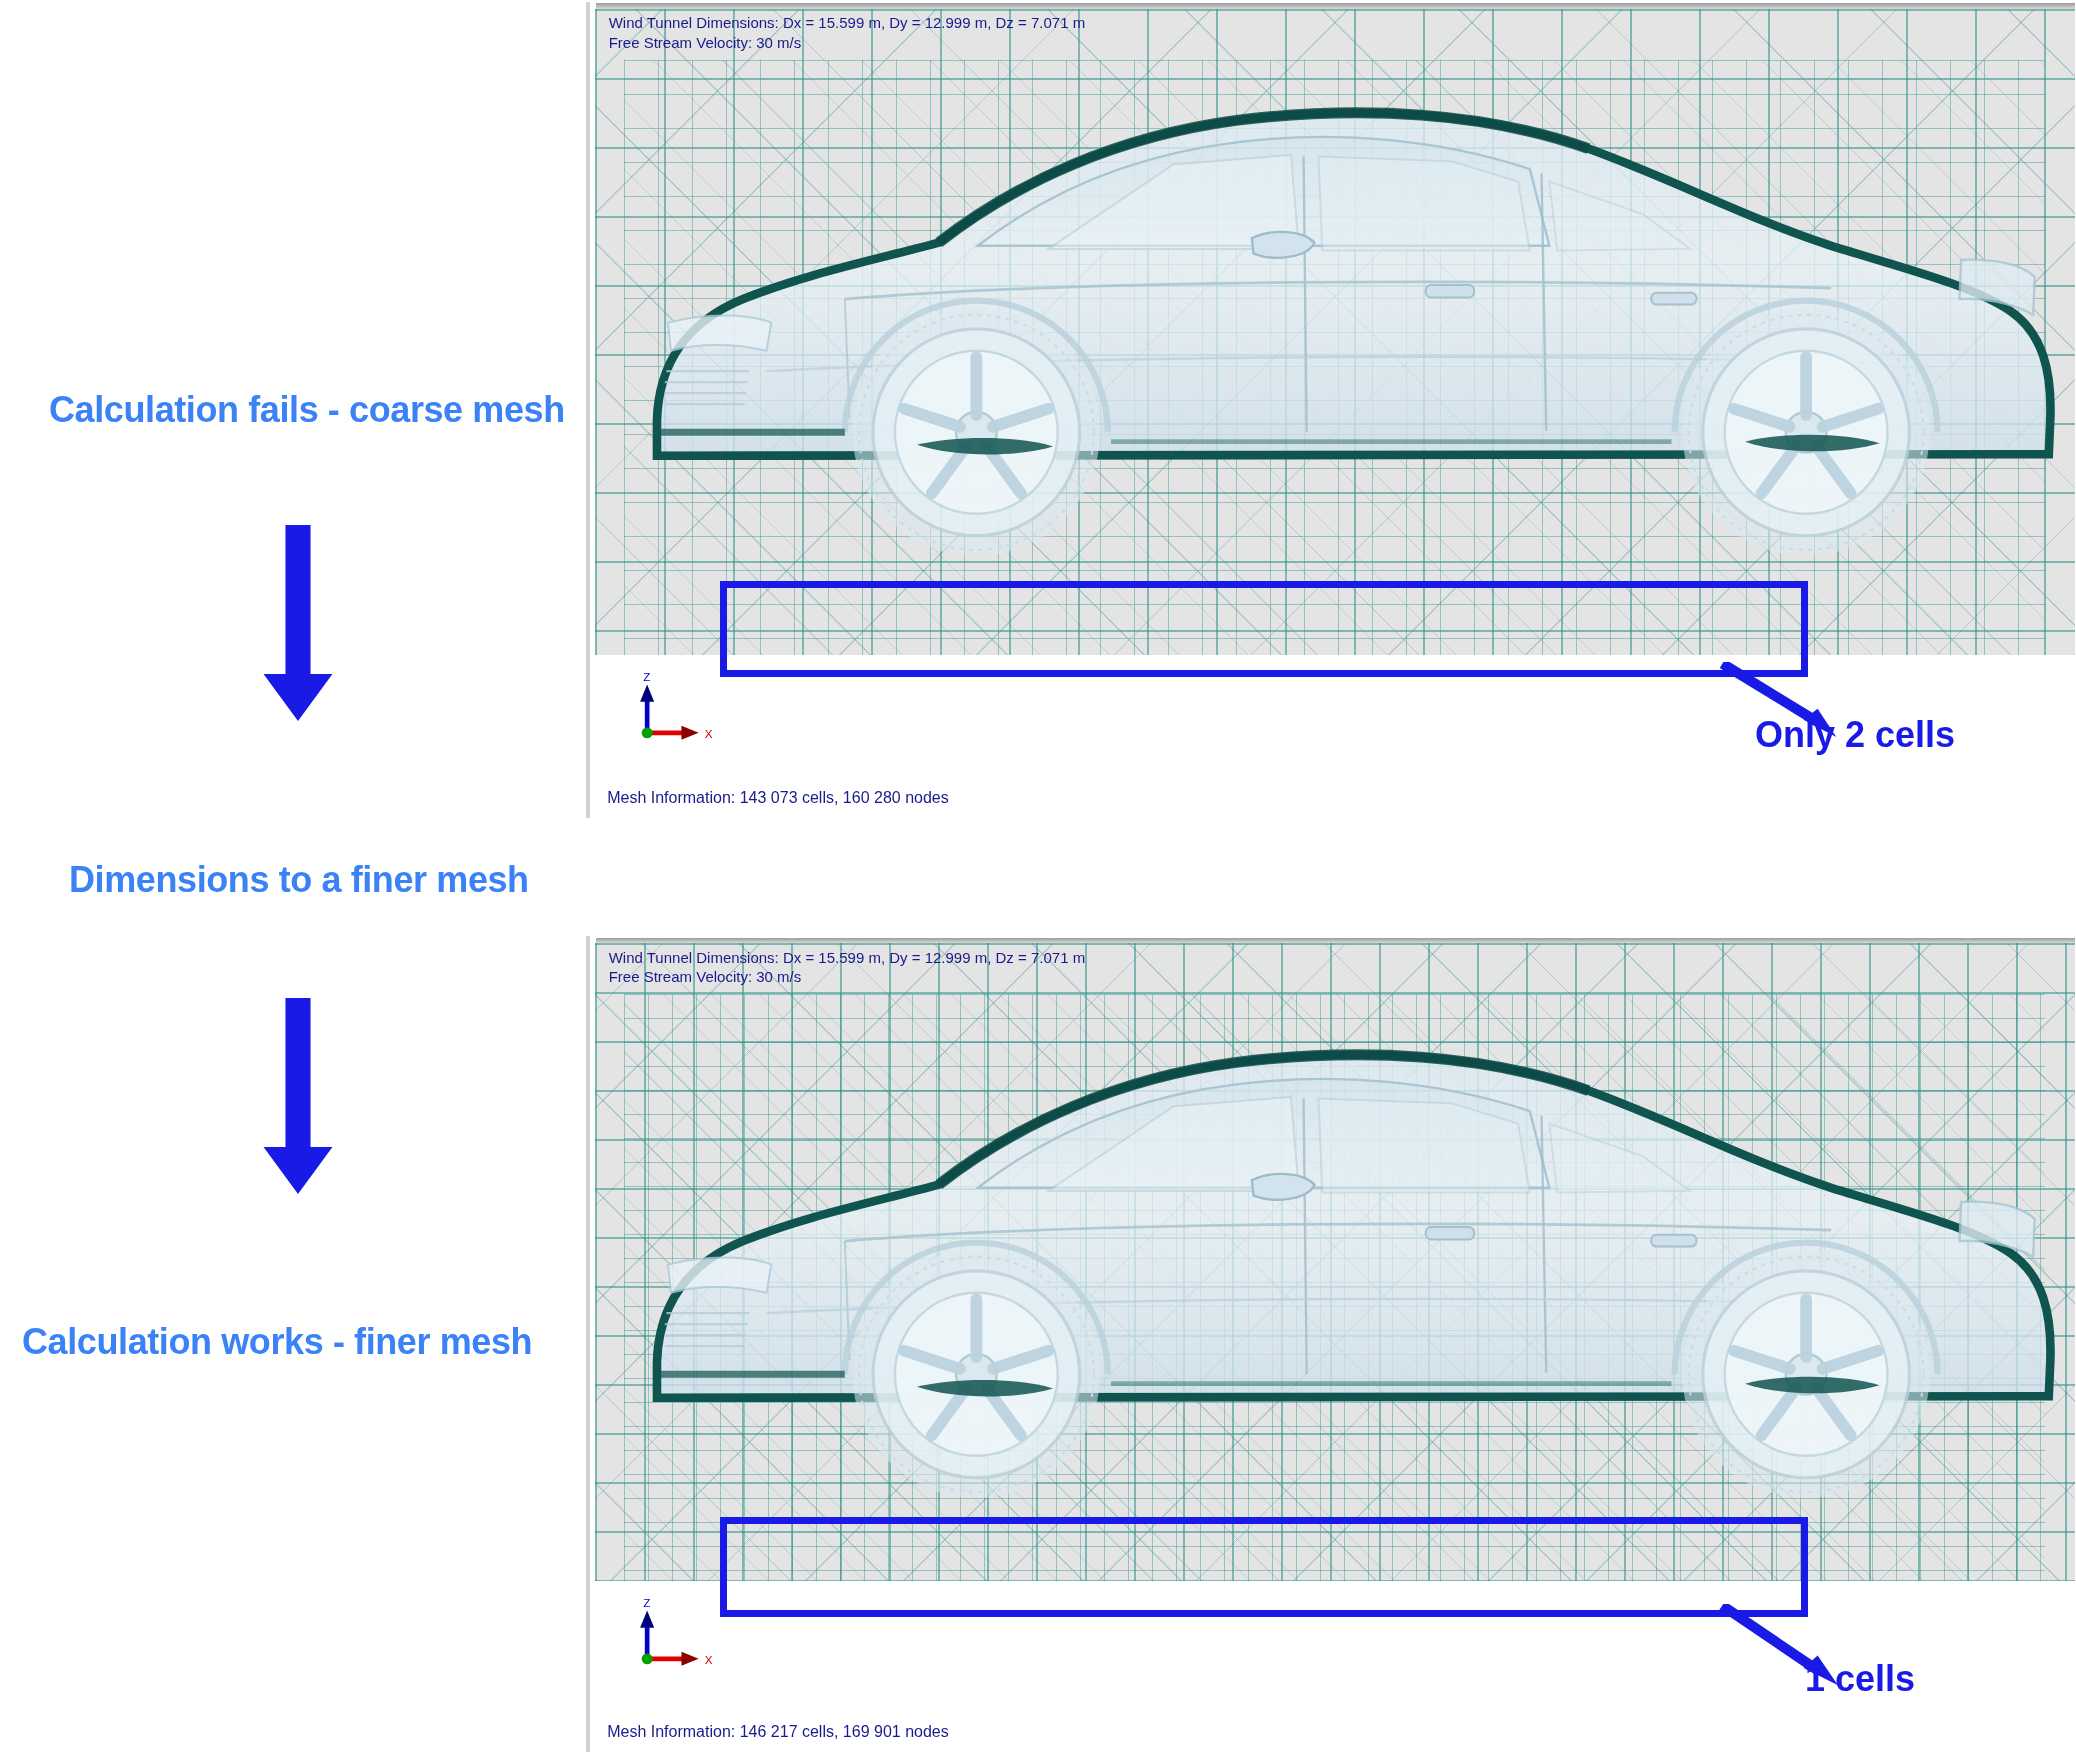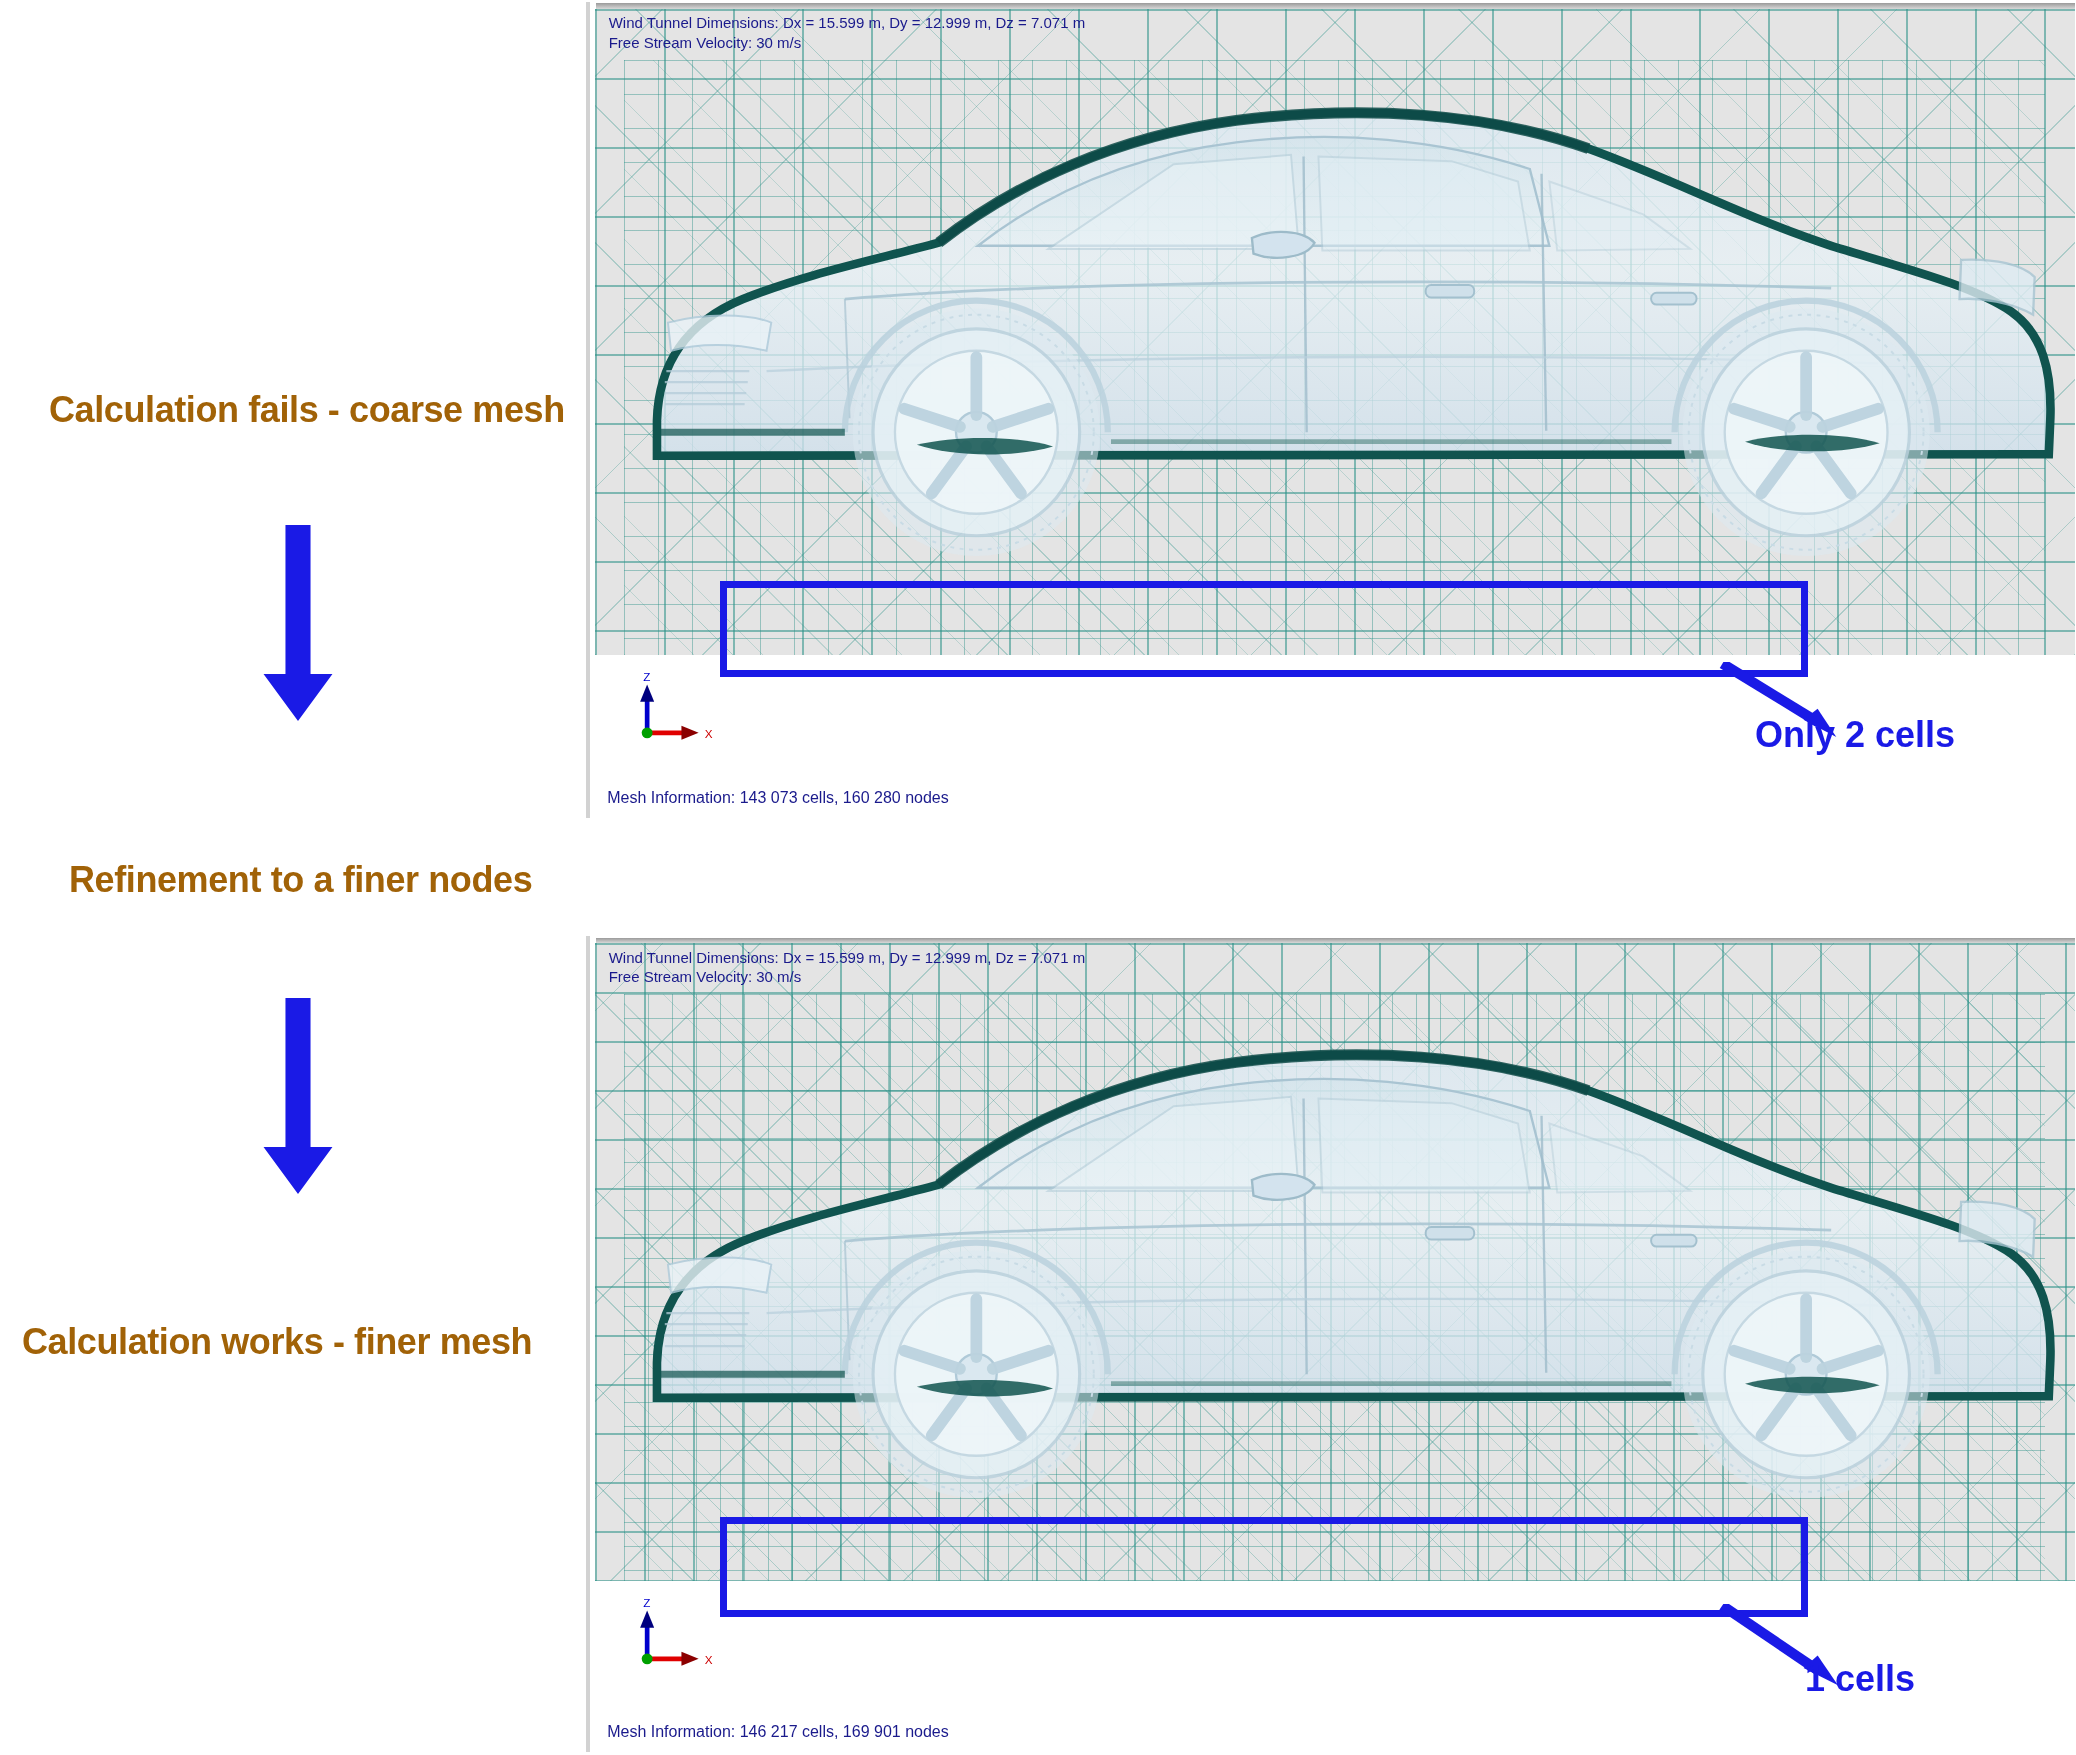--- a/index.html
+++ b/index.html
@@ -11,21 +11,21 @@
     width: 2077px;
     height: 1755px;
     position: relative;
     font-family: "Liberation Sans", sans-serif;
     overflow: hidden;
   }
 
   
   .annot-label {
     position: absolute;
-    color: #a16207;
+    color: #3b82f6;
     font-weight: bold;
     font-size: 36px;
     letter-spacing: -0.4px;
     white-space: nowrap;
     text-align: right;
   }
   #label-coarse { left: 49px;  top: 389px; }
   #label-refine { left: 69px;  top: 859px; }
   #label-works  { left: 22px;  top: 1321px; }
 
@@ -191,21 +191,21 @@
 <body>
 
 <div class="annot-label" id="label-coarse">Calculation fails - coarse mesh</div>
 
 <div class="down-arrow" id="arrow-1">
   <svg width="94" height="196" viewBox="0 0 120 250">
     <polygon points="44,0 76,0 76,190 104,190 60,250 16,190 44,190" fill="#1a1ae6"></polygon>
   </svg>
 </div>
 
-<div class="annot-label" id="label-refine">Refinement to a finer nodes</div>
+<div class="annot-label" id="label-refine">Dimensions to a finer mesh</div>
 
 <div class="down-arrow" id="arrow-2">
   <svg width="94" height="196" viewBox="0 0 120 250">
     <polygon points="44,0 76,0 76,190 104,190 60,250 16,190 44,190" fill="#1a1ae6"></polygon>
   </svg>
 </div>
 
 <div class="annot-label" id="label-works">Calculation works - finer mesh</div>
 
 <div class="panel" id="panel-coarse">

